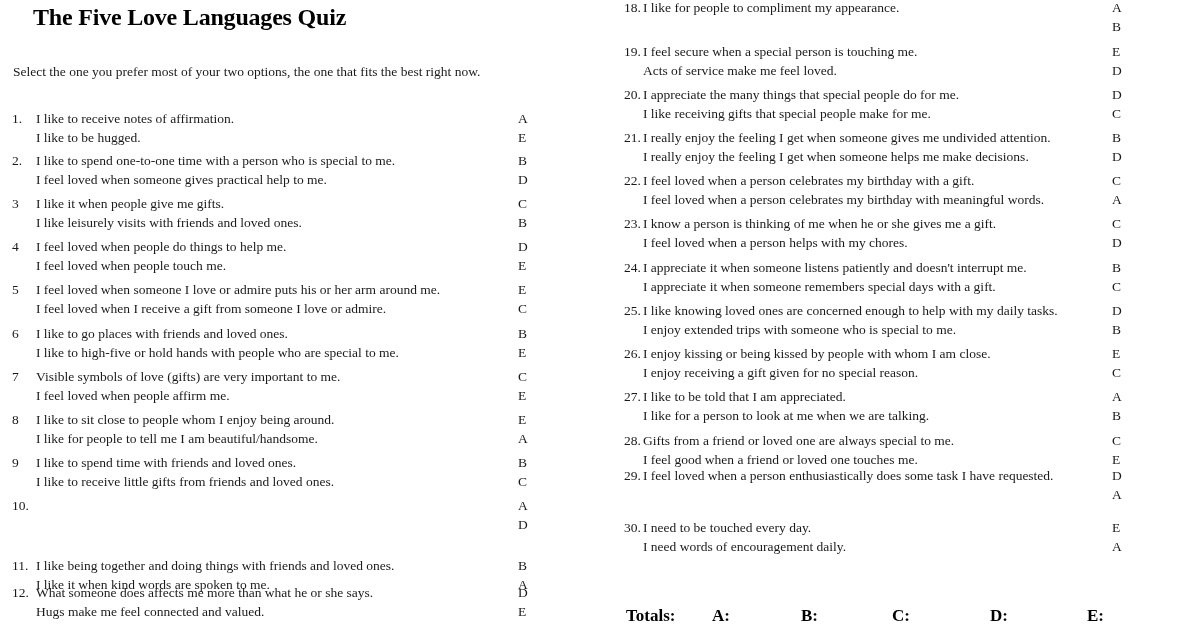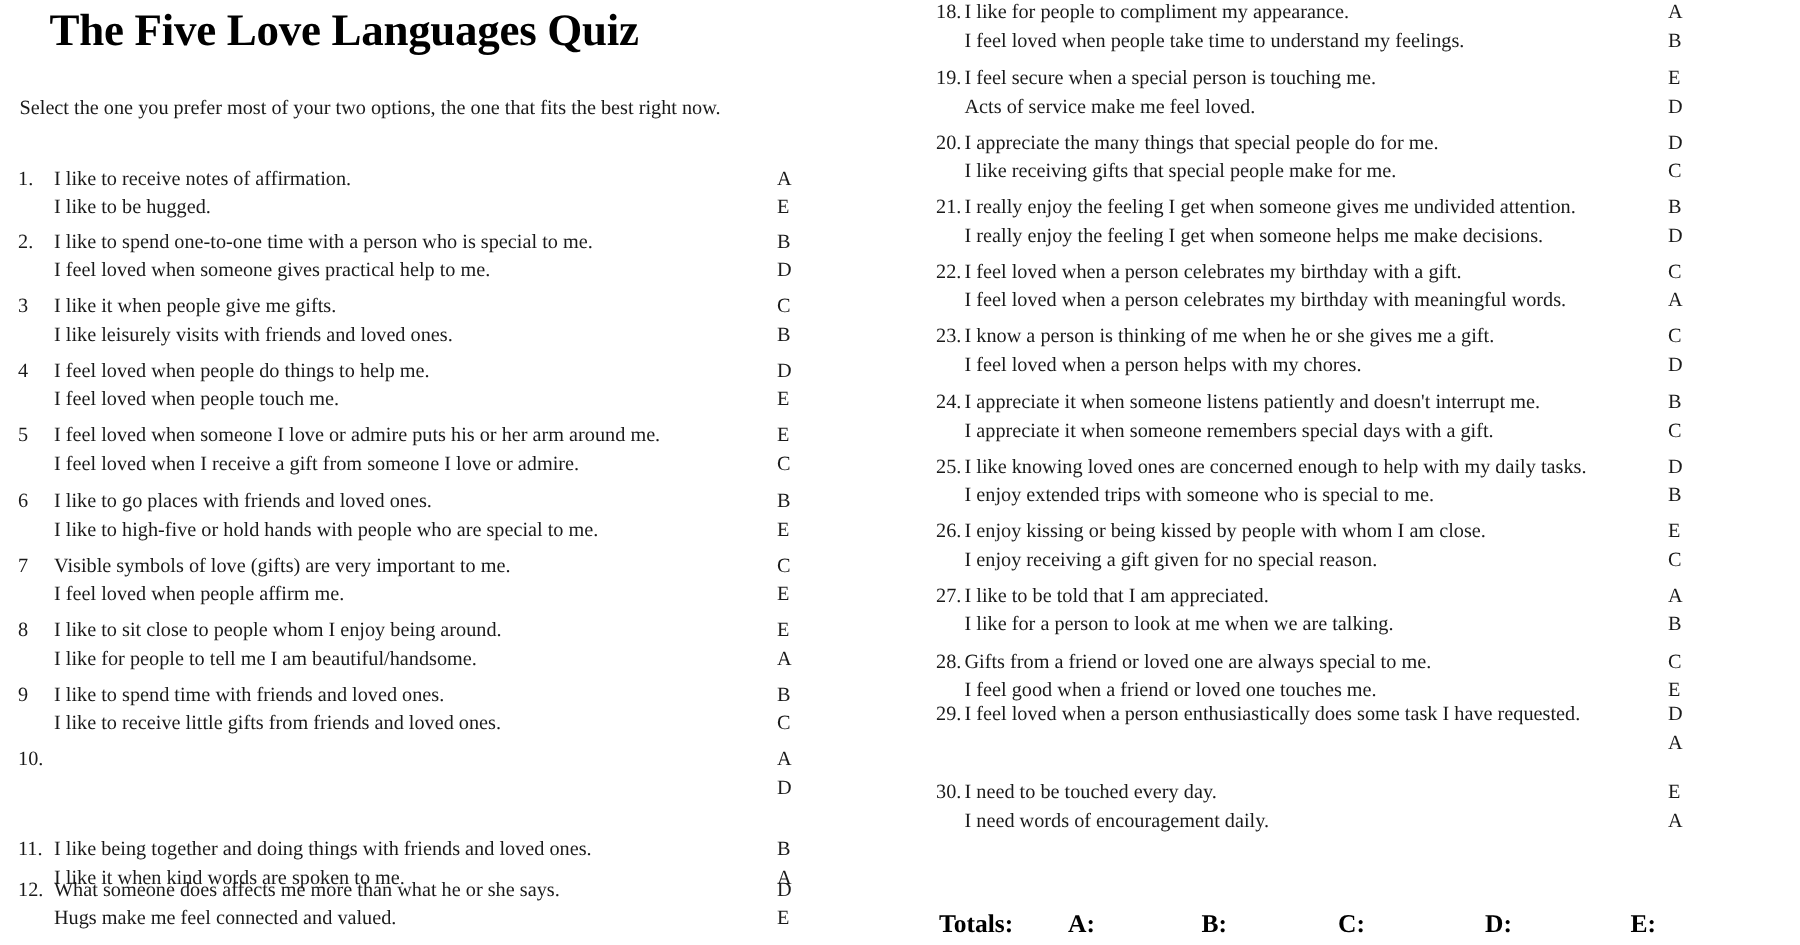--- a/index.html
+++ b/index.html
@@ -6,21 +6,21 @@
   body {
     width: 1200px; height: 630px; overflow: hidden; background: #ffffff;
     font-family: "Liberation Serif", "DejaVu Serif", serif; color: #1a1a1a;
     position: relative;
   }
   .col { position: absolute; top: 0; }
   .left { left: 0; width: 600px; }
   .right { left: 600px; width: 600px; }
   .title {
     position: absolute; left: 33px; top: 4px; margin: 0;
-    font-size: 30px; font-weight: bold; color: #000; letter-spacing: -0.2px;
+    font-size: 24px; font-weight: bold; color: #000; letter-spacing: -0.2px;
     white-space: nowrap;
   }
   .instr {
     position: absolute; left: 13px; top: 64px; font-size: 13.5px; white-space: nowrap;
   }
   .q { position: absolute; font-size: 13.5px; line-height: 19px; }
   .q .row { position: relative; height: 19px; white-space: nowrap; }
   .q .num { position: absolute; left: 0; top: 0; }
   .q .txt { position: absolute; top: 0; }
   .q .code { position: absolute; top: 0; }
@@ -176,21 +176,20 @@
 </div>
 
 <div class="col right">
   <div class="q" style="top:-2px">
     <div class="row">
         <span class="num">18.</span>
         <span class="txt">I like for people to compliment my appearance.</span>
         <span class="code">A</span>
       </div>
     <div class="row">
-        <span class="txt">I feel loved when people take time to understand my feelings.</span>
         <span class="code">B</span>
       </div>
   </div>
   <div class="q" style="top:42px">
     <div class="row">
         <span class="num">19.</span>
         <span class="txt">I feel secure when a special person is touching me.</span>
         <span class="code">E</span>
       </div>
     <div class="row">

